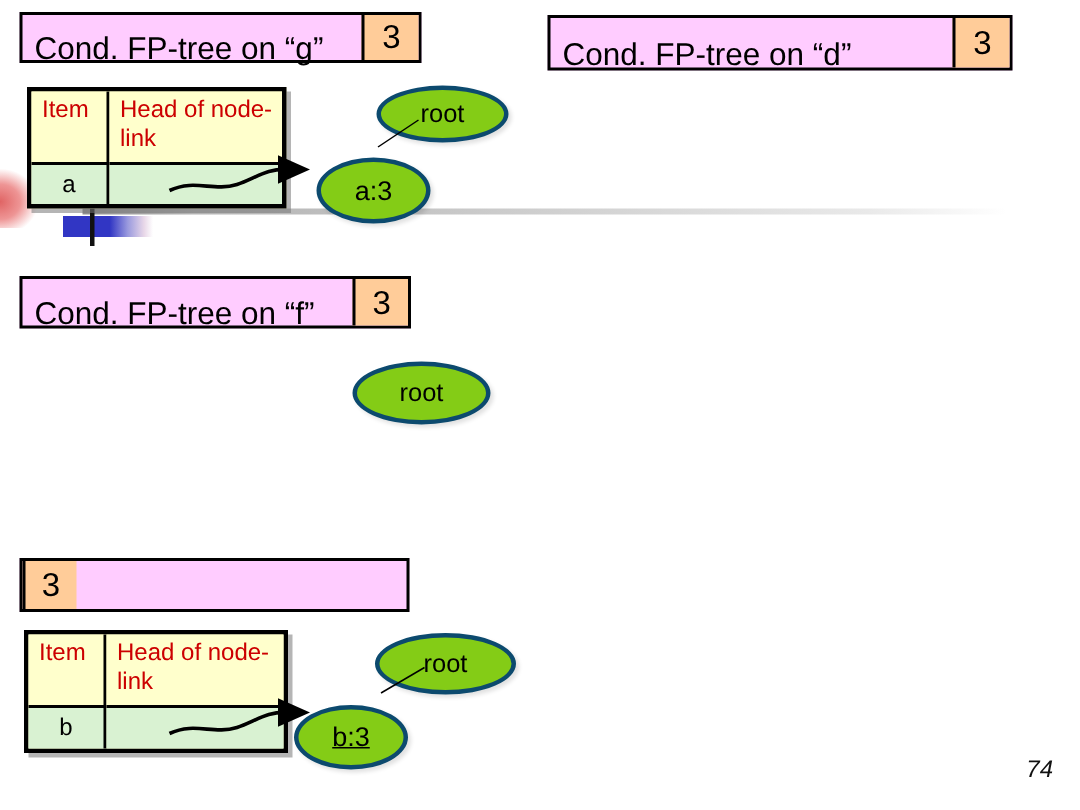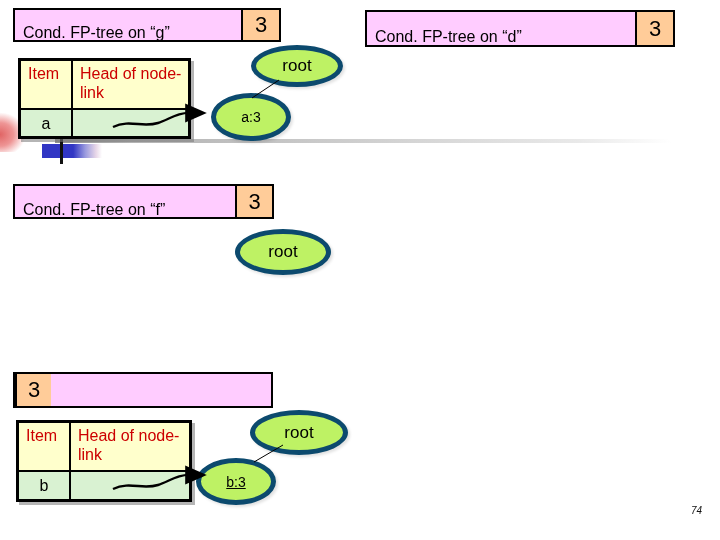--- a/index.html
+++ b/index.html
@@ -25,21 +25,21 @@
   }
   .deco-black-tick{
     position:absolute;left:60px;top:139px;width:3px;height:25px;background:#111;z-index:3;
   }
   
   .titlebar{
     position:absolute;display:flex;border:2px solid #000;background:#ffccff;
     box-sizing:border-box;z-index:4;
   }
   .titlebar .title-text{
-    color:#000;font-size:16px;display:flex;align-items:center;
+    color:#000;font-size:21px;display:flex;align-items:center;
     padding-left:8px;flex:1 1 auto;white-space:nowrap;margin-top:16px;
   }
   .titlebar .count-box{
     background:#ffcc99;border-left:2px solid #000;color:#000;font-size:22px;
     display:flex;align-items:center;justify-content:center;flex:0 0 auto;
   }
   #title-g{left:13px;top:8px;width:268px;height:34px;}
   #title-g .count-box{width:36px;}
   #title-d{left:365px;top:10px;width:310px;height:37px;}
   #title-d .count-box{width:36px;}
@@ -57,36 +57,37 @@
   #htable-e{left:16px;top:420px;width:176px;height:82px;grid-template-rows:49px 1fr;}
   .htable .cell{
     box-sizing:border-box;padding:3px 4px 0 7px;font-size:16px;line-height:19px;
   }
   .htable .hdr{color:#cc0000;background:#ffffcc;border-bottom:2px solid #000;}
   .htable .col1{border-right:2px solid #000;}
   .htable .datarow{background:#d9f2d2;color:#000;display:flex;align-items:center;}
   .htable .datarow.col1{justify-content:center;padding:0;}
   
   .enode{
-    position:absolute;background:#bef264;border:5px solid #0c4a6e;border-radius:50%;
+    position:absolute;background:#84cc16;border:3px solid #0c4a6e;border-radius:50%;
     display:flex;align-items:center;justify-content:center;color:#000;z-index:5;
     box-shadow:2px 2px 3px rgba(0,0,0,0.12);
+    margin-top:12px;
   }
   .enode.root-label{font-size:17px;}
-  .enode.leaf-label{font-size:14px;}
+  .enode.leaf-label{font-size:18px;}
   #g-root{left:251px;top:45px;width:82px;height:32px;}
   #g-a3{left:211px;top:93px;width:70px;height:38px;}
   #f-root{left:235px;top:229px;width:86px;height:36px;}
   #e-root{left:250px;top:410px;width:88px;height:35px;}
   #e-b3{left:196px;top:458px;width:70px;height:37px;text-decoration:underline;}
   
   #link-layer{position:absolute;left:0;top:0;z-index:6;pointer-events:none;}
   
   .page-number{
-    position:absolute;right:18px;top:505px;font-size:10px;color:#111;z-index:4;font-style:italic;
+    position:absolute;right:18px;top:505px;font-size:16px;color:#111;z-index:4;font-style:italic;
   }
 </style>
 </head>
 <body>
 
 <div class="deco-red-blob"></div>
 <div class="deco-gray-line"></div>
 <div class="deco-blue-box"></div>
 <div class="deco-black-tick"></div>
 

